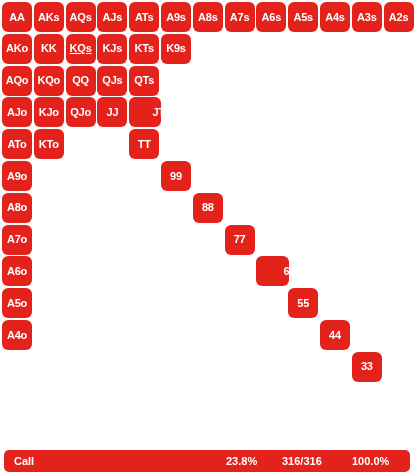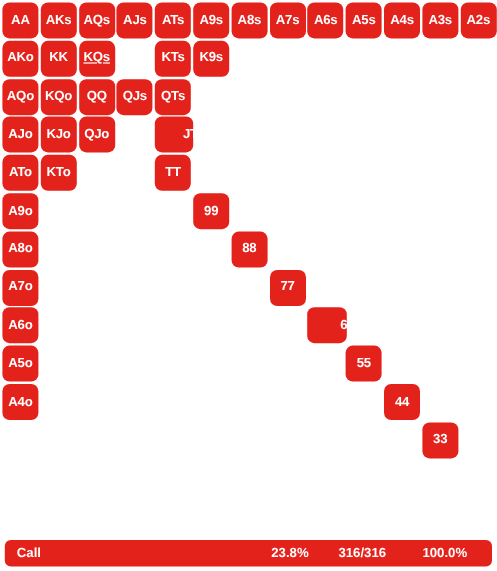--- a/index.html
+++ b/index.html
@@ -81,30 +81,32 @@
       <div class="hand-cell" style="left: 192.8px; top: 2px; background: rgb(228, 34, 28); color: rgb(255, 255, 255); text-align: right;">A8s</div>
       <div class="hand-cell" style="left: 224.6px; top: 2px; background: rgb(228, 34, 28); color: rgb(255, 255, 255);">A7s</div>
       <div class="hand-cell" style="left: 256.4px; top: 2px; background: rgb(228, 34, 28); color: rgb(255, 255, 255);">A6s</div>
       <div class="hand-cell" style="left: 288.2px; top: 2px; background: rgb(228, 34, 28); color: rgb(255, 255, 255);">A5s</div>
       <div class="hand-cell" style="left: 320px; top: 2px; background: rgb(228, 34, 28); color: rgb(255, 255, 255);">A4s</div>
       <div class="hand-cell" style="left: 351.8px; top: 2px; background: rgb(228, 34, 28); color: rgb(255, 255, 255);">A3s</div>
       <div class="hand-cell" style="left: 383.6px; top: 2px; background: rgb(228, 34, 28); color: rgb(255, 255, 255);">A2s</div>
       <div class="hand-cell" style="left: 2px; top: 33.8px; background: rgb(228, 34, 28); color: rgb(255, 255, 255);">AKo</div>
       <div class="hand-cell" style="left: 33.8px; top: 33.8px; background: rgb(228, 34, 28); color: rgb(255, 255, 255);">KK</div>
       <div class="hand-cell" style="left: 65.6px; top: 33.8px; background: rgb(228, 34, 28); color: rgb(255, 255, 255); text-decoration: underline;">KQs</div>
+      <div class="hand-cell" style="left: 97.4px; top: 33.8px; background: rgb(228, 34, 28); color: rgb(255, 255, 255);">KJs</div>
       <div class="hand-cell" style="left: 129.2px; top: 33.8px; background: rgb(228, 34, 28); color: rgb(255, 255, 255);">KTs</div>
       <div class="hand-cell" style="left: 161px; top: 33.8px; background: rgb(228, 34, 28); color: rgb(255, 255, 255);">K9s</div>
       <div class="hand-cell" style="left: 2px; top: 65.6px; background: rgb(228, 34, 28); color: rgb(255, 255, 255);">AQo</div>
       <div class="hand-cell" style="left: 33.8px; top: 65.6px; background: rgb(228, 34, 28); color: rgb(255, 255, 255);">KQo</div>
       <div class="hand-cell" style="left: 65.6px; top: 65.6px; background: rgb(228, 34, 28); color: rgb(255, 255, 255);">QQ</div>
       <div class="hand-cell" style="left: 97.4px; top: 65.6px; background: rgb(228, 34, 28); color: rgb(255, 255, 255);">QJs</div>
       <div class="hand-cell" style="left: 129.2px; top: 65.6px; background: rgb(228, 34, 28); color: rgb(255, 255, 255);">QTs</div>
       <div class="hand-cell" style="left: 2px; top: 97.4px; background: rgb(228, 34, 28); color: rgb(255, 255, 255);">AJo</div>
       <div class="hand-cell" style="left: 33.8px; top: 97.4px; background: rgb(228, 34, 28); color: rgb(255, 255, 255);">KJo</div>
       <div class="hand-cell" style="left: 65.6px; top: 97.4px; background: rgb(228, 34, 28); color: rgb(255, 255, 255);">QJo</div>
+      <div class="hand-cell" style="left: 97.4px; top: 97.4px; background: rgb(228, 34, 28); color: rgb(255, 255, 255);">JJ</div>
       <div class="hand-cell" style="left: 129.2px; top: 97.4px; background: rgb(228, 34, 28); color: rgb(255, 255, 255); padding-left: 32px;">JTs</div>
       <div class="hand-cell" style="left: 2px; top: 129.2px; background: rgb(228, 34, 28); color: rgb(255, 255, 255);">ATo</div>
       <div class="hand-cell" style="left: 33.8px; top: 129.2px; background: rgb(228, 34, 28); color: rgb(255, 255, 255);">KTo</div>
       <div class="hand-cell" style="left: 129.2px; top: 129.2px; background: rgb(228, 34, 28); color: rgb(255, 255, 255);">TT</div>
       <div class="hand-cell" style="left: 2px; top: 161px; background: rgb(228, 34, 28); color: rgb(255, 255, 255);">A9o</div>
       <div class="hand-cell" style="left: 161px; top: 161px; background: rgb(228, 34, 28); color: rgb(255, 255, 255);">99</div>
       <div class="hand-cell" style="left: 2px; top: 192.8px; background: rgb(228, 34, 28); color: rgb(255, 255, 255);">A8o</div>
       <div class="hand-cell" style="left: 192.8px; top: 192.8px; background: rgb(228, 34, 28); color: rgb(255, 255, 255);">88</div>
       <div class="hand-cell" style="left: 2px; top: 224.6px; background: rgb(228, 34, 28); color: rgb(255, 255, 255);">A7o</div>
       <div class="hand-cell" style="left: 224.6px; top: 224.6px; background: rgb(228, 34, 28); color: rgb(255, 255, 255);">77</div>

